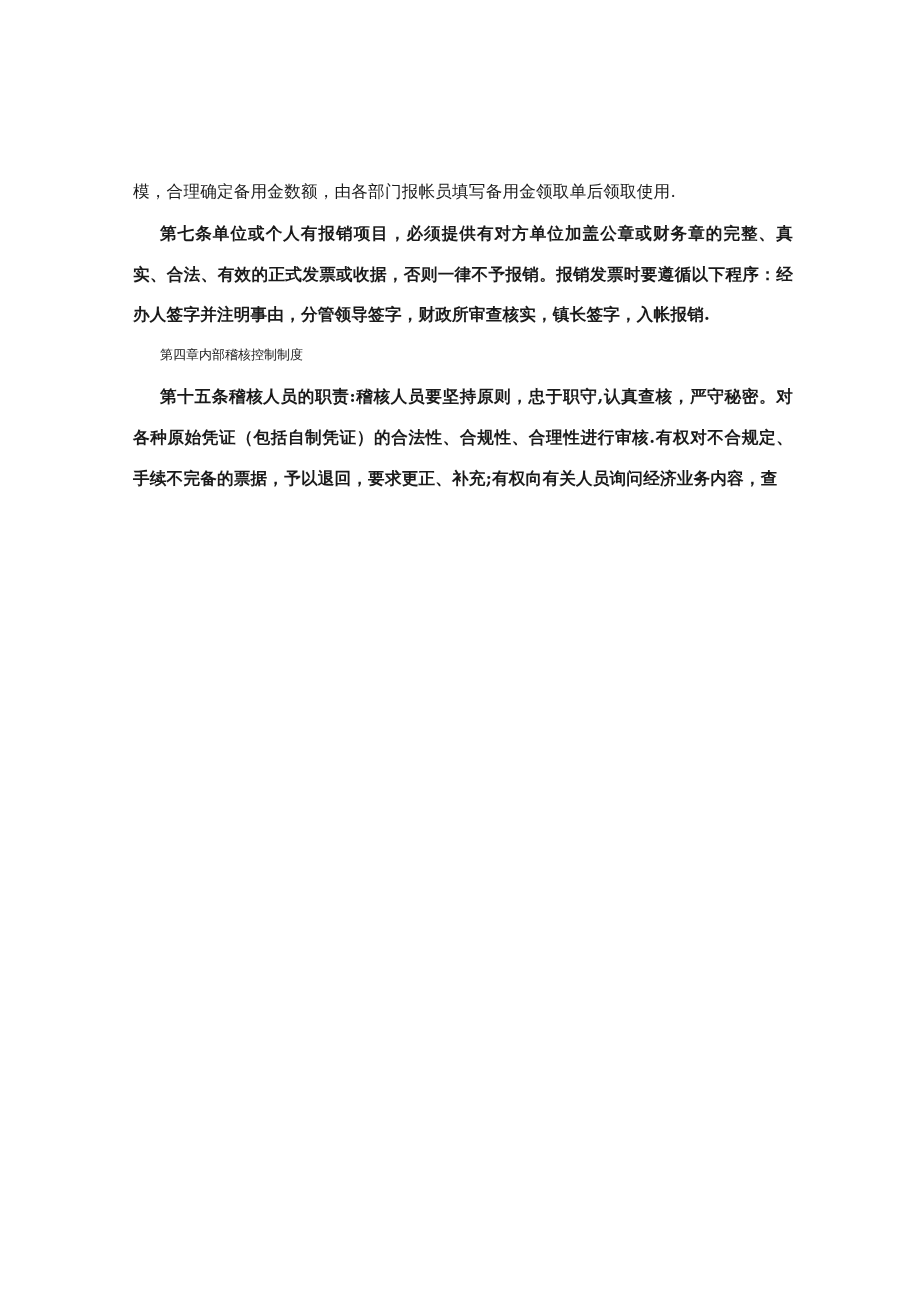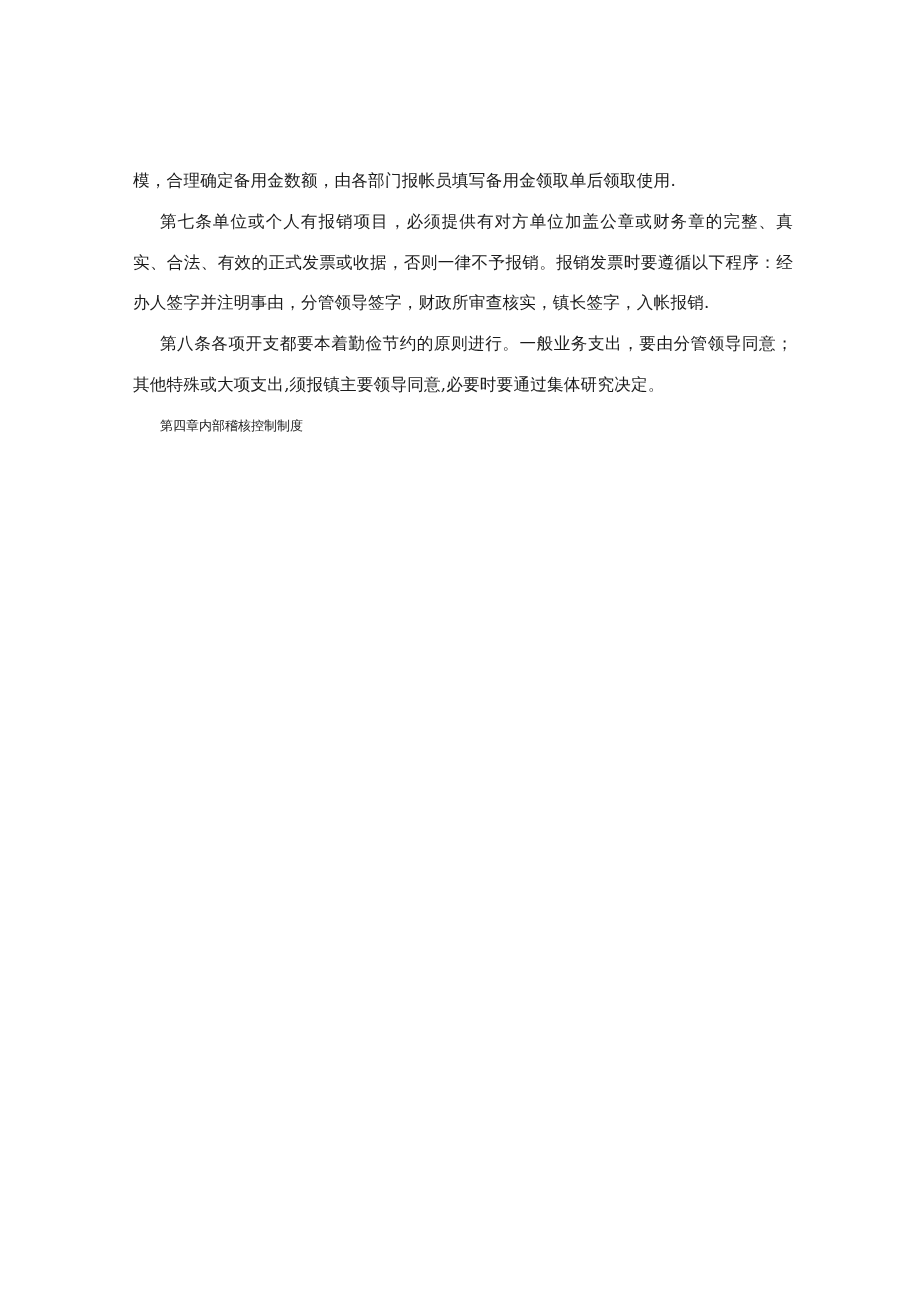--- a/index.html
+++ b/index.html
@@ -11,42 +11,43 @@
       width: 920px;
       height: 1301px;
       position: relative;
       overflow: hidden;
       font-family: "DejaVu Serif", "Liberation Serif", serif;
       color: #1a1a1a;
     }
     .page {
       position: absolute;
       left: 133px;
-      top: 161px;
+      top: 172px;
       width: 660px;
     }
     .para {
       margin: 0;
       font-size: 16.6px;
       line-height: 40.8px;
       text-align: justify;
       text-indent: 0;
       letter-spacing: 0.2px;
     }
     .para.indent {
       text-indent: 27px;
+      font-weight: bold;
     }
     .heading {
       font-size: 13px;
       line-height: 40.8px;
       text-indent: 27px;
       margin: 0;
     }
   </style>
 </head>
 <body>
 
 <div class="page">
   <p class="para">模，合理确定备用金数额，由各部门报帐员填写备用金领取单后领取使用.</p>
   <p class="para indent">第七条单位或个人有报销项目，必须提供有对方单位加盖公章或财务章的完整、真实、合法、有效的正式发票或收据，否则一律不予报销。报销发票时要遵循以下程序：经办人签字并注明事由，分管领导签字，财政所审查核实，镇长签字，入帐报销.</p>
-  <p class="para indent">第八条各项开支都要本着勤俭节约的原则进行。一般业务支出，要由分管领导同意；其他特殊或大项支出,须报镇主要领导同意,必要时要通过集体研究决定。</p>
   <p class="heading">第四章内部稽核控制制度</p>
+  <p class="para indent">第十五条稽核人员的职责:稽核人员要坚持原则，忠于职守,认真查核，严守秘密。对各种原始凭证（包括自制凭证）的合法性、合规性、合理性进行审核.有权对不合规定、手续不完备的票据，予以退回，要求更正、补充;有权向有关人员询问经济业务内容，查</p>
 </div>
 
 </body></html>

